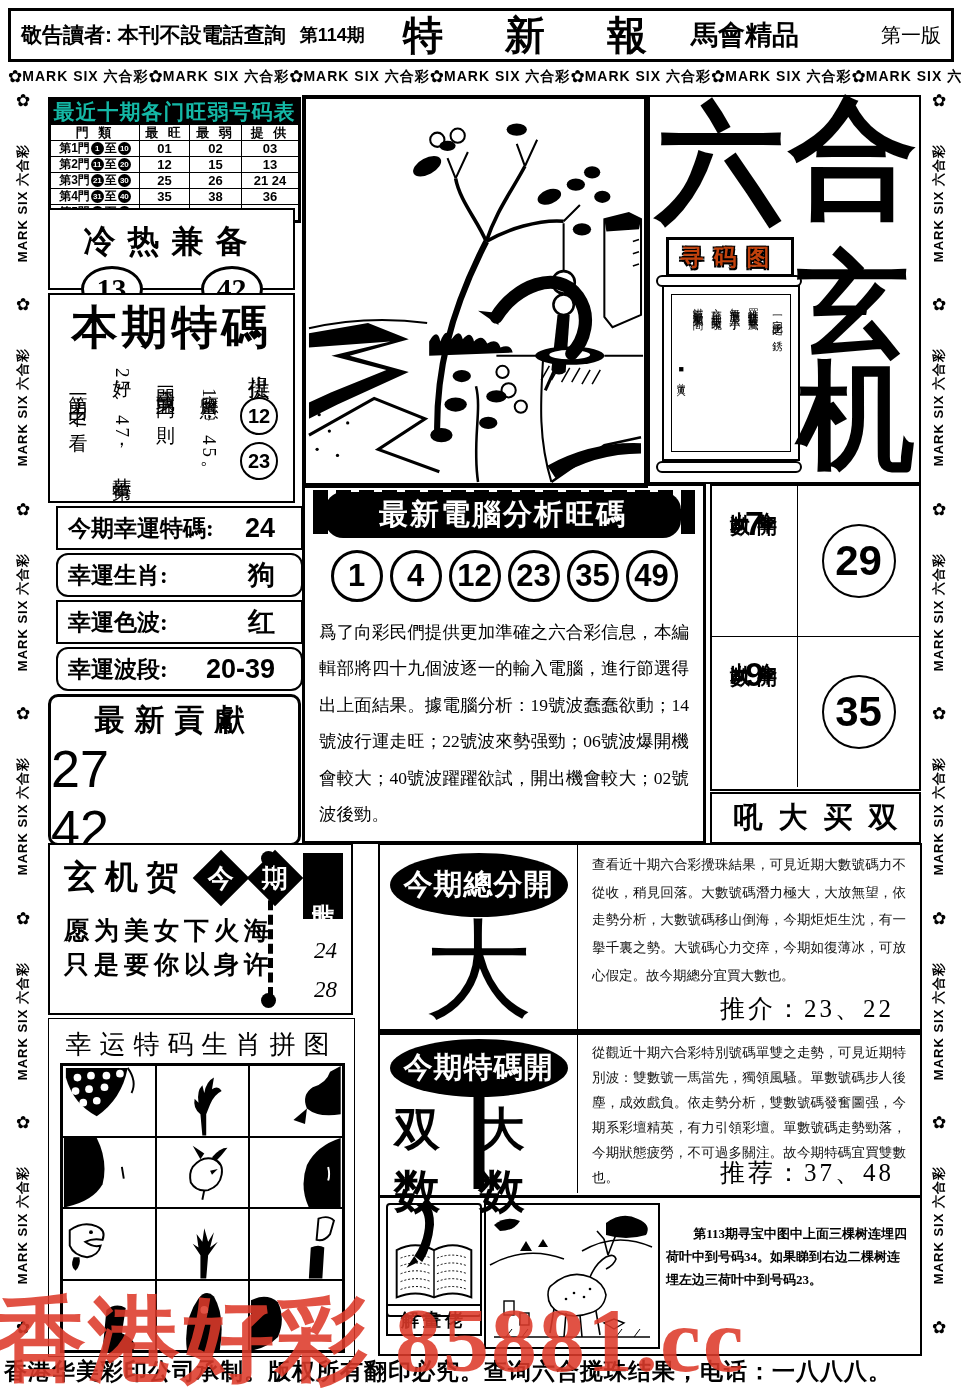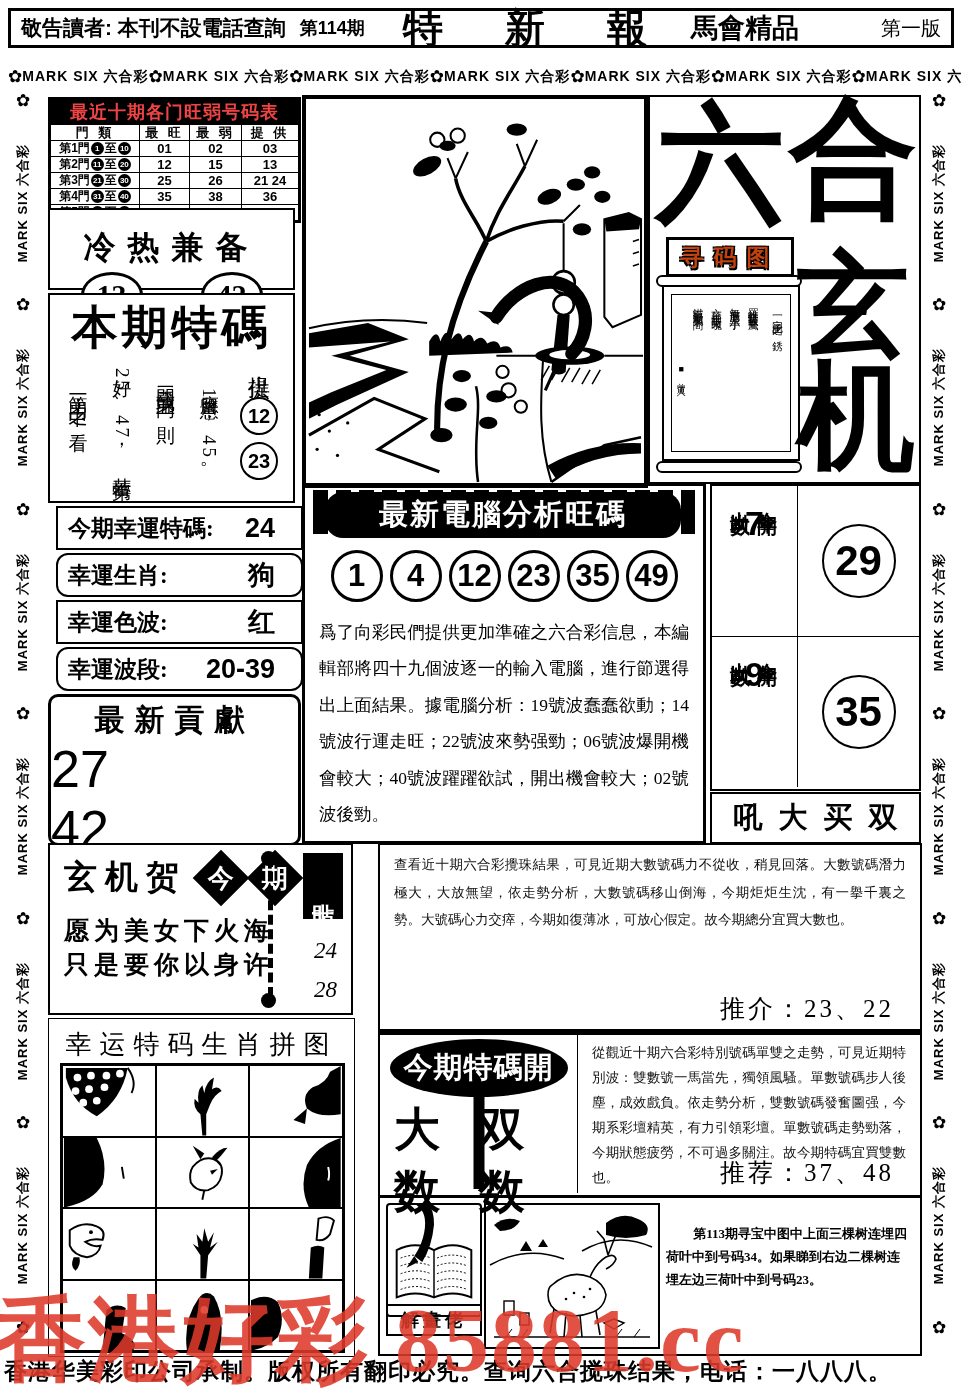--- a/index.html
+++ b/index.html
@@ -3,46 +3,46 @@
 <meta charset="utf-8">
 <style>
   html,body{margin:0;padding:0;background:#888;}
   .page{position:relative;width:962px;height:1388px;background:#fff;overflow:hidden;
         font-family:"Liberation Sans","DejaVu Sans",sans-serif;color:#000;}
   .abs{position:absolute;}
   .box{position:absolute;background:#fff;border:2px solid #000;box-sizing:border-box;}
   .serif{font-family:"Liberation Serif","DejaVu Serif",serif;}
   .b{font-weight:bold;}
   
-  .hdr{left:8px;top:8px;width:946px;height:40px;border:3px solid #000;display:flex;align-items:center;gap:10px;padding:0 10px;box-sizing:border-box;}
+  .hdr{left:8px;top:8px;width:946px;height:54px;border:3px solid #000;display:flex;align-items:center;gap:10px;padding:0 10px;box-sizing:border-box;}
   .hdr .notice{font-size:21px;font-weight:bold;}
   .hdr .issue{font-size:18px;font-weight:bold;margin-left:4px;}
   .hdr .title{font-size:40px;font-weight:bold;letter-spacing:26px;margin-left:28px;font-family:"Liberation Serif","DejaVu Serif",serif;white-space:nowrap;}
   .hdr .subtitle{font-size:27px;font-weight:bold;margin-left:8px;font-family:"Liberation Serif","DejaVu Serif",serif;white-space:nowrap;}
   .hdr .edition{font-size:20px;margin-left:auto;font-family:"Liberation Serif","DejaVu Serif",serif;}
   
   .topstrip{left:8px;top:63px;width:946px;height:27px;display:flex;align-items:center;justify-content:space-between;font-size:14px;font-weight:bold;}
   .flower{font-size:17px;line-height:1;}
   .mtext{white-space:nowrap;letter-spacing:1px;}
   .vstrip{top:92px;width:42px;height:1244px;display:flex;flex-direction:column;align-items:center;justify-content:space-between;font-size:13px;font-weight:bold;}
   .vstrip .vg{writing-mode:vertical-rl;text-orientation:sideways;transform:rotate(180deg);white-space:nowrap;letter-spacing:1px;}
   
   .htable{left:48px;top:97px;width:247px;border:3px solid #000;}
-  .htable .tt{background:#000;color:#ef4444;font-size:18px;font-weight:bold;text-align:center;letter-spacing:1px;height:24px;line-height:24px;}
+  .htable .tt{background:#000;color:#14b8a6;font-size:21px;font-weight:bold;text-align:center;letter-spacing:1px;height:24px;line-height:24px;}
   .trow{display:grid;grid-template-columns:88px 50px 52px 1fr;border-top:1.5px solid #000;}
   .trow>div{font-size:13px;font-weight:bold;text-align:center;line-height:15px;height:15px;border-left:1.5px solid #000;overflow:hidden;}
   .trow>div:first-child{border-left:none;display:flex;align-items:center;justify-content:center;gap:1px;}
   .trow.h>div{font-size:13px;letter-spacing:3px;}
   .mini{display:inline-flex;align-items:center;justify-content:center;background:#000;color:#fff;border-radius:50%;width:13px;height:13px;font-size:8px;letter-spacing:0;flex:none;}
   .gate{font-size:12px;letter-spacing:0;}
   
   .circle{display:inline-flex;align-items:center;justify-content:center;border:3px solid #000;border-radius:50%;background:#fff;font-weight:bold;box-sizing:border-box;}
   
   .cold{left:48px;top:208px;width:247px;height:82px;}
-  .cold .t{font-size:32px;text-align:center;letter-spacing:12px;margin-top:16px;}
+  .cold .t{font-size:32px;text-align:center;letter-spacing:12px;margin-top:10px;}
   .cold .nums{display:flex;justify-content:center;gap:58px;margin-top:2px;}
   .cold .circle{width:62px;height:46px;font-size:30px;border-radius:50%;}
   
   .spec{left:48px;top:293px;width:247px;height:210px;}
   .spec .t{font-size:46px;text-align:center;letter-spacing:4px;margin-top:2px;font-weight:bold;}
   .spec .cols{display:flex;flex-direction:row-reverse;justify-content:space-around;height:156px;padding:0 6px;}
   .spec .vcol{writing-mode:vertical-rl;font-size:19px;font-family:"Liberation Serif","DejaVu Serif",serif;letter-spacing:3px;}
   .spec .c0{display:flex;flex-direction:column;align-items:center;gap:7px;}
   .spec .c0 .vcol{height:auto;font-size:22px;}
   .spec .circle{width:38px;height:38px;font-size:20px;border-width:2px;}
@@ -538,31 +538,35 @@
       <div class="szone">
           <span class="circle">35</span>
         </div>
     </div>
   </div>
 
   <div class="roar abs serif">吼大买双</div>
 
   <div class="comb abs">
     <div class="crow crow1">
+      <div class="ccell-l">
+        <div class="badge">今期總分開</div>
+        <div class="bigdai">大</div>
+      </div>
       <div class="ccell-r">
         <div class="para">查看近十期六合彩攪珠結果，可見近期大數號碼力不從收，稍見回落。大數號碼潛力極大，大放無望，依走勢分析，大數號碼移山倒海，今期炬炬生沈，有一擧千裏之勢。大號碼心力交瘁，今期如復薄冰，可放心假定。故今期總分宜買大數也。</div>
         <div class="recom">推介：23、22</div>
       </div>
     </div>
     <div class="crow crow2">
       <div class="ccell-l">
         <div class="badge" style="height:58px;margin-top:4px;">今期特碼開</div>
         <div class="dsnums">
+          <span class="n">双数</span>
           <span class="n">大数</span>
-          <span class="n">双数</span>
         </div>
         <div class="dsbar"></div>
       </div>
       <div class="ccell-r">
         <div class="para" style="line-height:1.85;">從觀近十期六合彩特別號碼單雙之走勢，可見近期特別波：雙數號一馬當先，獨領風騷。單數號碼步人後塵，成效戲負。依走勢分析，雙數號碼發奮圖强，今期系彩壇精英，有力引領彩壇。單數號碼走勢勁落，今期狀態疲勞，不可過多關注。故今期特碼宜買雙數也。</div>
         <div class="recom">推荐：37、48</div>
       </div>
     </div>
   </div>
 

